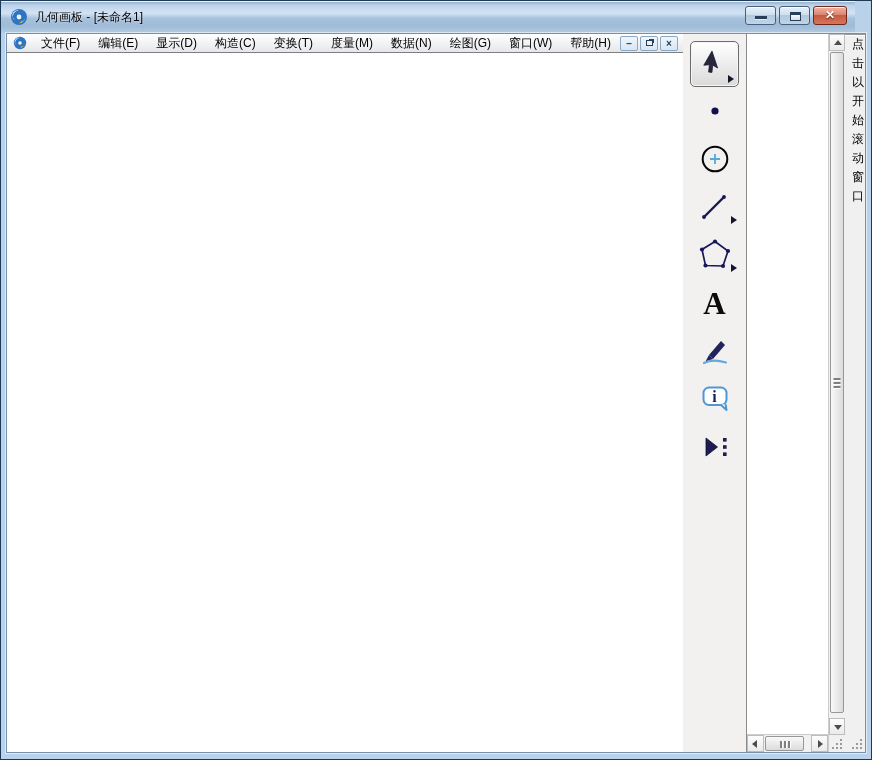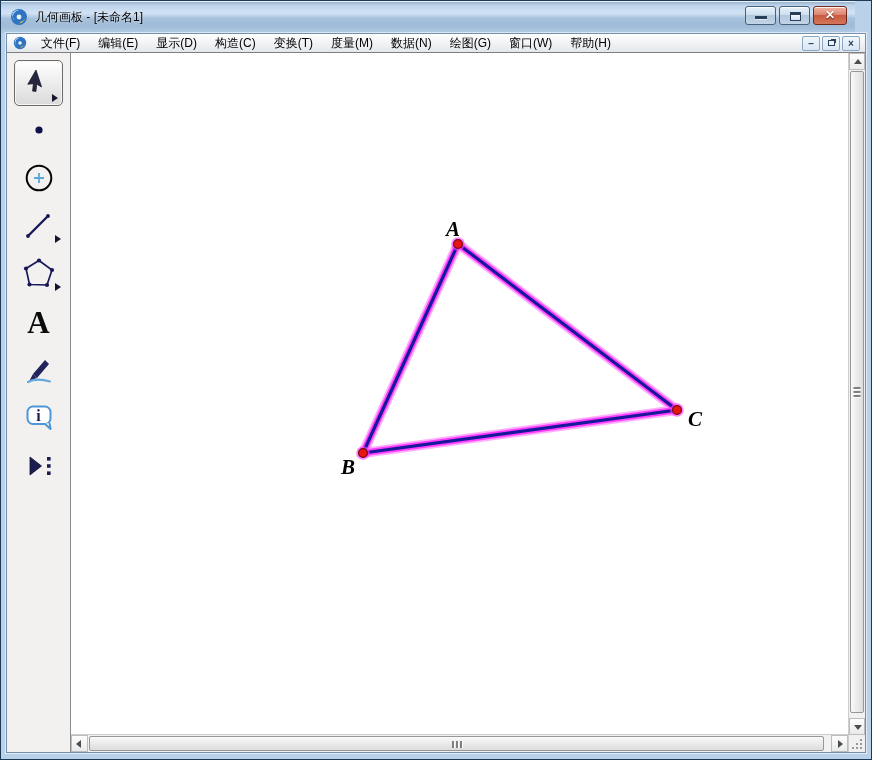--- a/index.html
+++ b/index.html
@@ -36,21 +36,21 @@
   }
   .glyph-min{ position:absolute; left:9px; bottom:5px; width:12px; height:3px; background:#273f58; box-shadow:0 1px 0 rgba(255,255,255,.6); }
   .glyph-max{ position:absolute; left:10px; top:5px; width:11px; height:9px; border:1px solid #273f58; border-top-width:3px; background:linear-gradient(#f4f9fd,#cfe0ef); }
   .glyph-close{ position:absolute; left:0; top:0; width:100%; height:100%; color:#fff; font-size:12px; font-weight:bold; text-align:center; line-height:17px; text-shadow:0 1px 1px #5e1408; }
 
   
   .app-content{
     position:absolute; left:5px; right:5px; top:32px; bottom:6px;
     background:#ffffff; border:1px solid #7490aa;
     box-shadow:0 0 0 1px rgba(255,255,255,.55);
-    display:flex; flex-direction:column;
+    display:flex; flex-direction:row;
   }
 
   
   .menubar{
     height:19px; flex:0 0 auto; display:flex; align-items:center;
     background:linear-gradient(180deg,#ffffff,#e4e7eb);
     border-bottom:1px solid #7f7f7f;
     padding-left:3px; font-size:12px; color:#000;
   }
   .menu-doc-icon{ width:14px; height:14px; margin:0 5px 0 3px; flex:0 0 auto; }
@@ -329,15 +329,28 @@
                 <rect x="8" y="8" width="2" height="2"></rect>
               <rect x="4" y="4" width="2" height="2"></rect>
                 <rect x="4" y="8" width="2" height="2"></rect>
                 <rect x="0" y="8" width="2" height="2"></rect>
             </g>
           </svg>
         </div>
       </div>
     </div>
 
+    <div class="statusbar">
+      <span>点击以开始滚动窗口</span>
+      <svg class="grip-dots" width="11" height="11" style="position:absolute;right:2px;bottom:2px;">
+        <g fill="#9a9a9a">
+          <rect x="8" y="0" width="2" height="2"></rect>
+            <rect x="8" y="4" width="2" height="2"></rect>
+            <rect x="8" y="8" width="2" height="2"></rect>
+          <rect x="4" y="4" width="2" height="2"></rect>
+            <rect x="4" y="8" width="2" height="2"></rect>
+            <rect x="0" y="8" width="2" height="2"></rect>
+        </g>
+      </svg>
+    </div>
 
   </div>
 </div>
 
 </body></html>

